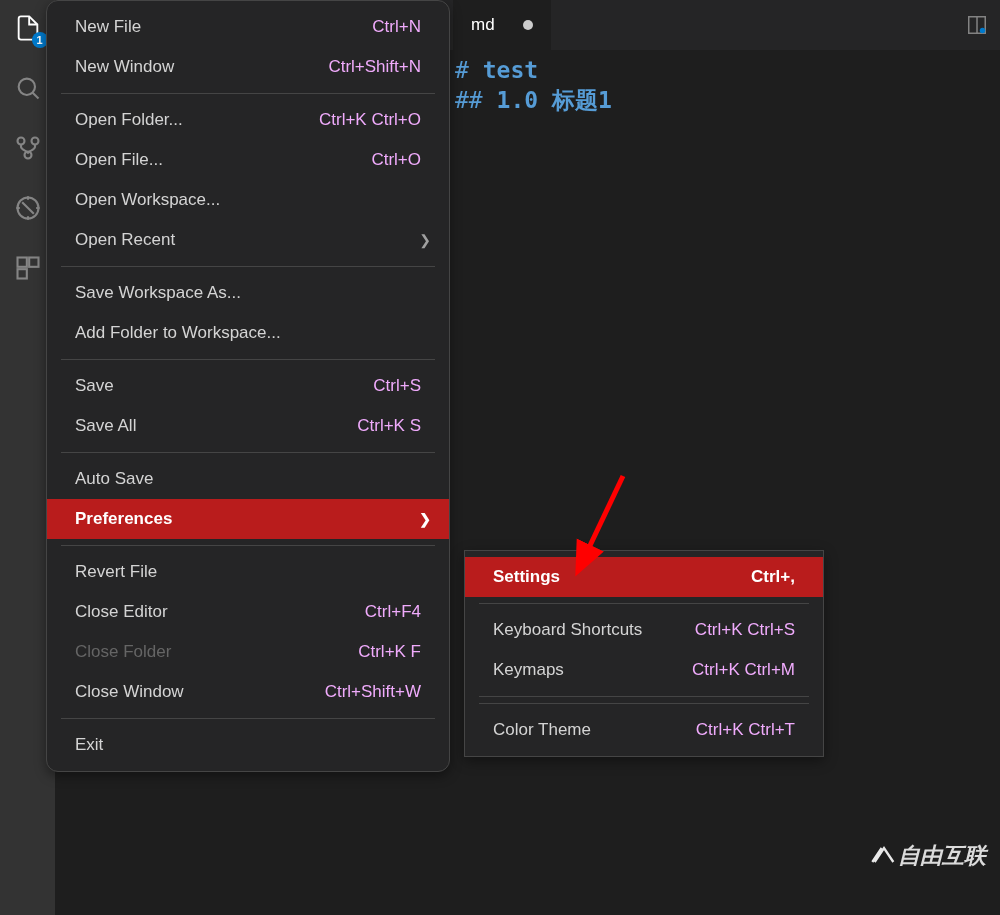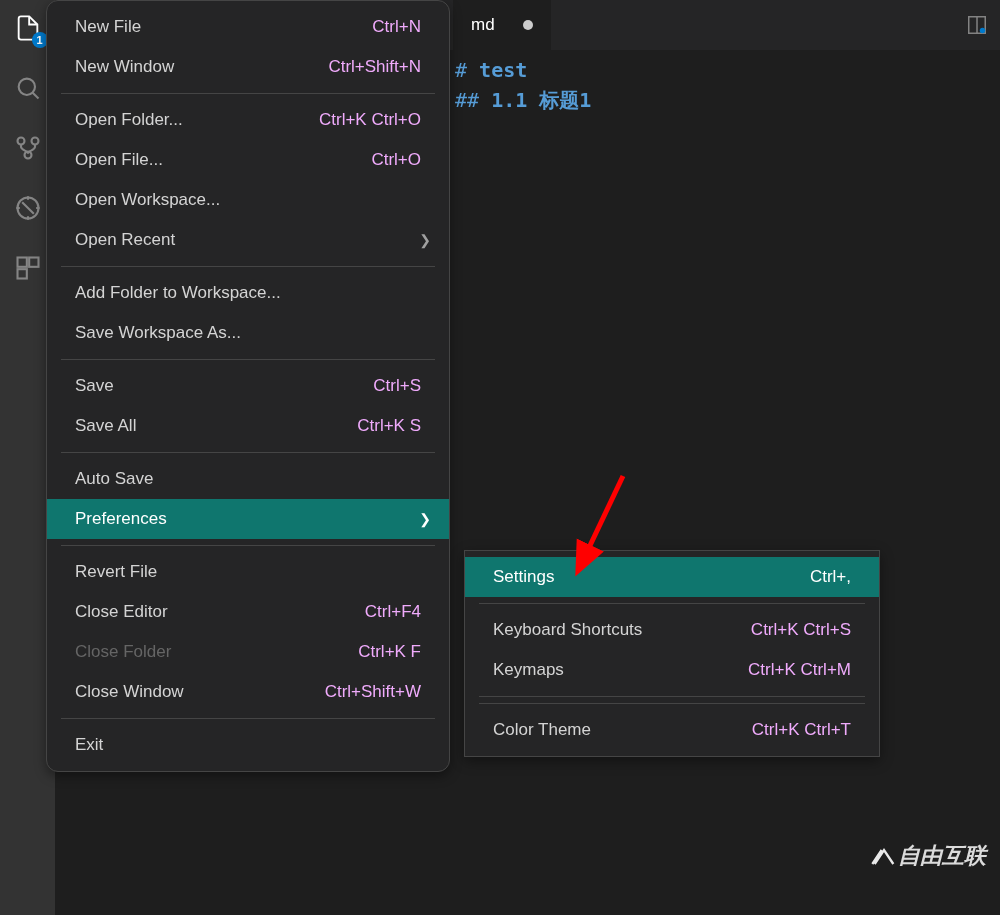--- a/index.html
+++ b/index.html
@@ -65,46 +65,46 @@
     .editor-actions {
       position:absolute; right:12px; top:14px;
       color:#858585;
     }
     .editor {
       position:absolute;
       left: 455px;
       top: 55px;
       right:0;
       font-family: Consolas, monospace;
-      font-size: 20px;
+      font-size: 23px;
       line-height: 30px;
     }
     .editor .h1 { color:#569cd6; }
     .editor .h2 { color:#569cd6; }
     .editor .ht { color:#569cd6; font-weight:600; }
     .context-menu {
       position:absolute;
       background:#252526;
       border:1px solid #454545;
       box-shadow: 0 4px 12px rgba(0,0,0,.4);
       font-size:17px;
       color:#d4d4d4;
     }
     .menu-main { left:46px; top:0; width:404px; padding:6px 0;border-radius:12px; }
-    .menu-sub { left:464px; top:550px; width:416px; padding:6px 0; }
+    .menu-sub { left:464px; top:550px; width:360px; padding:6px 0; }
     .menu-item {
       height:40px;
       display:flex;
       align-items:center;
       justify-content:space-between;
       padding: 0 28px;
       cursor:pointer;
       position:relative;
     }
-    .menu-item.hover { background:#0f766e; color:#ffffff; }
+    .menu-item.hover { background:#b91c1c; color:#ffffff;font-weight:bold; }
     .menu-item.disabled { color:#656565; }
     .menu-sep { height:1px; background:#454545; margin:6px 14px; }
     .shortcut { color:#f0abfc; }
     .menu-item.hover .shortcut { color:#ffffff; }
     .chevron {
       position:absolute;
       right:18px;
       color:#a0a0a0;
       font-size:14px;
     }
@@ -116,21 +116,21 @@
       z-index:100;
     }
     .watermark {
       position:absolute;
       right:14px; bottom:44px;
       color:#f0f0f0;
       font-style:italic;
       font-weight:700;
       font-size:22px;
       opacity:.9;
-      display:flex; align-items:flex-end;
+      display:flex; align-items:flex-start;
       gap:0;
     }
     .watermark svg { width:28px; height:28px; }
   </style>
 </head>
 <body>
 
 <div class="activity-bar">
   <div class="activity-icon active">
     <svg width="28" height="28" viewBox="0 0 24 24" fill="none" stroke="currentColor" stroke-width="1.6">
@@ -182,21 +182,21 @@
   </div>
 </div>
 
 <div class="editor">
   <div class="editor-line">
     <span class="h1">#</span>
     <span class="ht"> </span><span class="ht">test</span>
   </div>
   <div class="editor-line">
     <span class="h2">##</span>
-    <span class="ht"> </span><span class="ht">1.1</span>
+    <span class="ht"> </span><span class="ht">1.0</span>
     <span class="ht"> </span><span class="ht">标题1</span>
   </div>
 </div>
 
 <div class="context-menu menu-main">
 
   <div class="menu-item">
       <span>New File</span>
       <span class="shortcut">Ctrl+N</span>
     </div>
@@ -218,24 +218,24 @@
       <span>Open Workspace...</span>
       <span class="shortcut"></span>
     </div>
   <div class="menu-item">
       <span>Open Recent</span>
       <span class="chevron">❯</span>
     </div>
   <div class="menu-sep"></div>
 
   <div class="menu-item">
+      <span>Save Workspace As...</span>
+    </div>
+  <div class="menu-item">
       <span>Add Folder to Workspace...</span>
-    </div>
-  <div class="menu-item">
-      <span>Save Workspace As...</span>
     </div>
   <div class="menu-sep"></div>
 
   <div class="menu-item">
       <span>Save</span>
       <span class="shortcut">Ctrl+S</span>
     </div>
   <div class="menu-item">
       <span>Save All</span>
       <span class="shortcut">Ctrl+K S</span>

